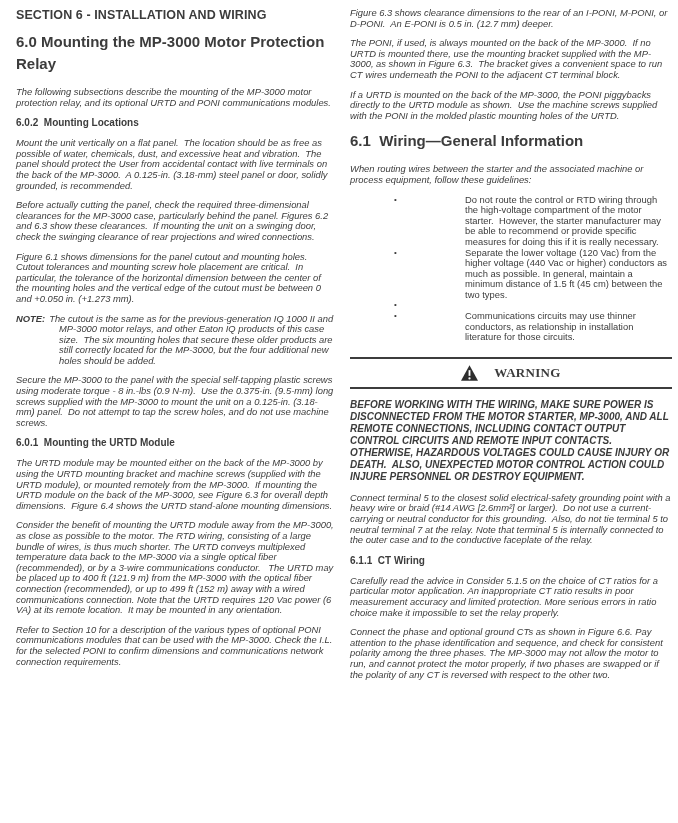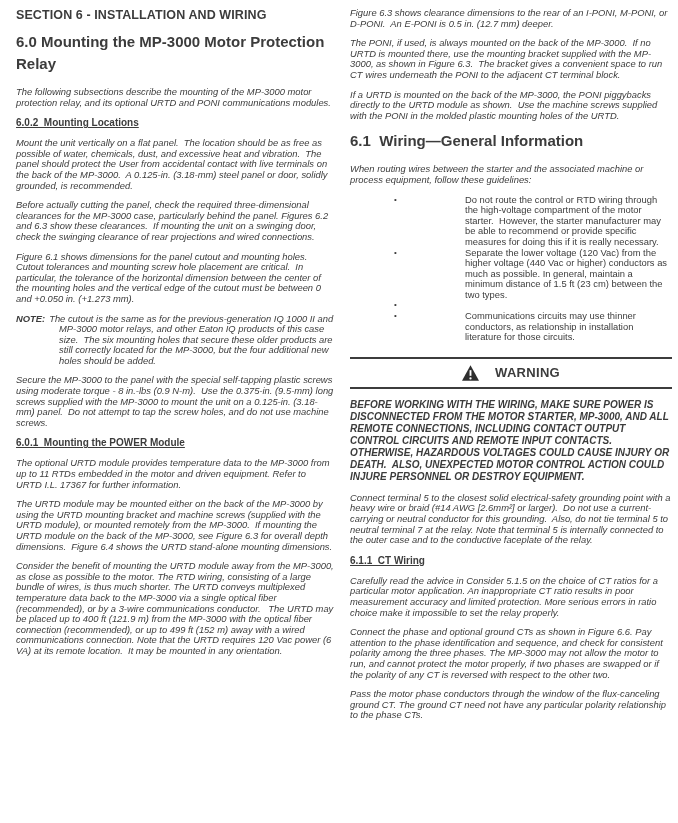--- a/index.html
+++ b/index.html
@@ -31,21 +31,21 @@
   .section-title {
     font-size: 12.5px; font-weight: bold; line-height: 15px;
     margin-bottom: 8px; letter-spacing: 0.1px;
   }
   .big-heading {
     font-size: 15px; font-weight: bold; line-height: 22px;
     margin-bottom: 12px;
   }
   .sub-heading {
     font-size: 10px; font-weight: bold; line-height: 12px;
-    margin-top: 4px; margin-bottom: 9px; text-decoration: underline;
+    margin-top: 4px; margin-bottom: 9px;
   }
   .note {
     padding-left: 43px; text-indent: -43px;
   }
   .note .note-label { font-weight: bold; margin-right: 4px; }
 
   .bullets { margin-bottom: 9px; }
   .bullet-item {
     display: flex;
     font-size: 9.4px; line-height: 10.6px;
@@ -57,20 +57,21 @@
   }
   .bullet-item .bullet-text { flex: 1 1 auto; white-space: pre-wrap; margin-left: 43px; }
 
   .warning { margin-top: 14px; margin-bottom: 10px; }
   .warning-header {
     border-top: 2px solid #3c3c3c;
     border-bottom: 2px solid #3c3c3c;
     padding: 6px 0 6px 0;
     display: flex; align-items: center; justify-content: center;
     gap: 16px;
+    font-family: Liberation Serif, serif;
   }
   .warning-title {
     font-size: 13px; font-weight: bold; letter-spacing: 0.3px;
   }
   .warning-icon { display: inline-flex; align-items: center; }
   .warning-text {
     margin-top: 10px;
     font-size: 10px; font-weight: bold; line-height: 12px;
     white-space: pre-wrap;
     font-style: italic;
@@ -84,41 +85,41 @@
   <div class="col col-left">
     <h3 class="section-title">SECTION 6 - INSTALLATION AND WIRING</h3>
     <h1 class="big-heading">6.0 Mounting the MP-3000 Motor Protection Relay</h1>
     <p class="body-text">The following subsections describe the mounting of the MP-3000 motor protection relay, and its optional URTD and PONI communications modules.</p>
     <h4 class="sub-heading">6.0.2  Mounting Locations</h4>
     <p class="body-text">Mount the unit vertically on a flat panel.  The location should be as free as possible of water, chemicals, dust, and excessive heat and vibration.  The panel should protect the User from accidental contact with live terminals on the back of the MP-3000.  A 0.125-in. (3.18-mm) steel panel or door, solidly grounded, is recommended.</p>
     <p class="body-text">Before actually cutting the panel, check the required three-dimensional clearances for the MP-3000 case, particularly behind the panel. Figures 6.2 and 6.3 show these clearances.  If mounting the unit on a swinging door, check the swinging clearance of rear projections and wired connections.</p>
     <p class="body-text">Figure 6.1 shows dimensions for the panel cutout and mounting holes. Cutout tolerances and mounting screw hole placement are critical.  In particular, the tolerance of the horizontal dimension between the center of the mounting holes and the vertical edge of the cutout must be between 0 and +0.050 in. (+1.273 mm).</p>
     <p class="body-text note"><span class="note-label">NOTE:</span><span>The cutout is the same as for the previous-generation IQ 1000 II and MP-3000 motor relays, and other Eaton IQ products of this case size.  The six mounting holes that secure these older products are still correctly located for the MP-3000, but the four additional new holes should be added.</span></p>
     <p class="body-text">Secure the MP-3000 to the panel with the special self-tapping plastic screws using moderate torque - 8 in.-lbs (0.9 N-m).  Use the 0.375-in. (9.5-mm) long screws supplied with the MP-3000 to mount the unit on a 0.125-in. (3.18-mm) panel.  Do not attempt to tap the screw holes, and do not use machine screws.</p>
-    <h4 class="sub-heading">6.0.1  Mounting the POWER Module</h4>
-    <p class="body-text">The optional URTD module provides temperature data to the MP-3000 from up to 11 RTDs embedded in the motor and driven equipment. Refer to URTD I.L. 17367 for further information.</p>
+    <h4 class="sub-heading">6.0.1  Mounting the URTD Module</h4>
     <p class="body-text">The URTD module may be mounted either on the back of the MP-3000 by using the URTD mounting bracket and machine screws (supplied with the URTD module), or mounted remotely from the MP-3000.  If mounting the URTD module on the back of the MP-3000, see Figure 6.3 for overall depth dimensions.  Figure 6.4 shows the URTD stand-alone mounting dimensions.</p>
     <p class="body-text">Consider the benefit of mounting the URTD module away from the MP-3000, as close as possible to the motor. The RTD wiring, consisting of a large bundle of wires, is thus much shorter. The URTD conveys multiplexed temperature data back to the MP-3000 via a single optical fiber (recommended), or by a 3-wire communications conductor.   The URTD may be placed up to 400 ft (121.9 m) from the MP-3000 with the optical fiber connection (recommended), or up to 499 ft (152 m) away with a wired communications connection. Note that the URTD requires 120 Vac power (6 VA) at its remote location.  It may be mounted in any orientation.</p>
+    <p class="body-text">Refer to Section 10 for a description of the various types of optional PONI communications modules that can be used with the MP-3000. Check the I.L. for the selected PONI to confirm dimensions and communications network connection requirements.</p>
   </div>
 
   <div class="col col-right">
     <p class="body-text">Figure 6.3 shows clearance dimensions to the rear of an I-PONI, M-PONI, or D-PONI.  An E-PONI is 0.5 in. (12.7 mm) deeper.</p>
     <p class="body-text">The PONI, if used, is always mounted on the back of the MP-3000.  If no URTD is mounted there, use the mounting bracket supplied with the MP-3000, as shown in Figure 6.3.  The bracket gives a convenient space to run CT wires underneath the PONI to the adjacent CT terminal block.</p>
     <p class="body-text">If a URTD is mounted on the back of the MP-3000, the PONI piggybacks directly to the URTD module as shown.  Use the machine screws supplied with the PONI in the molded plastic mounting holes of the URTD.</p>
     <h1 class="big-heading">6.1  Wiring—General Information</h1>
     <p class="body-text">When routing wires between the starter and the associated machine or process equipment, follow these guidelines:</p>
 
     <div class="bullets">
       <div class="bullet-item">
         <span class="dot">•</span>
         <span class="bullet-text">Do not route the control or RTD wiring through the high-voltage compartment of the motor starter.  However, the starter manufacturer may be able to recommend or provide specific measures for doing this if it is really necessary.</span>
       </div>
       <div class="bullet-item">
         <span class="dot">•</span>
-        <span class="bullet-text">Separate the lower voltage (120 Vac) from the higher voltage (440 Vac or higher) conductors as much as possible. In general, maintain a minimum distance of 1.5 ft (23 cm) between the two types.</span>
+        <span class="bullet-text">Separate the lower voltage (120 Vac) from the higher voltage (440 Vac or higher) conductors as much as possible. In general, maintain a minimum distance of 1.5 ft (45 cm) between the two types.</span>
       </div>
       <div class="bullet-item">
         <span class="dot">•</span>
       </div>
       <div class="bullet-item">
         <span class="dot">•</span>
         <span class="bullet-text">Communications circuits may use thinner conductors, as relationship in installation literature for those circuits.</span>
       </div>
     </div>
 
@@ -133,16 +134,15 @@
         </span>
         <span class="warning-title">WARNING</span>
       </div>
       <p class="warning-text">BEFORE WORKING WITH THE WIRING, MAKE SURE POWER IS DISCONNECTED FROM THE MOTOR STARTER, MP-3000, AND ALL REMOTE CONNECTIONS, INCLUDING CONTACT OUTPUT CONTROL CIRCUITS AND REMOTE INPUT CONTACTS.  OTHERWISE, HAZARDOUS VOLTAGES COULD CAUSE INJURY OR DEATH.  ALSO, UNEXPECTED MOTOR CONTROL ACTION COULD INJURE PERSONNEL OR DESTROY EQUIPMENT.</p>
     </div>
 
     <p class="body-text">Connect terminal 5 to the closest solid electrical-safety grounding point with a heavy wire or braid (#14 AWG [2.6mm²] or larger).  Do not use a current-carrying or neutral conductor for this grounding.  Also, do not tie terminal 5 to neutral terminal 7 at the relay. Note that terminal 5 is internally connected to the outer case and to the conductive faceplate of the relay.</p>
     <h4 class="sub-heading">6.1.1  CT Wiring</h4>
     <p class="body-text">Carefully read the advice in Consider 5.1.5 on the choice of CT ratios for a particular motor application. An inappropriate CT ratio results in poor measurement accuracy and limited protection. More serious errors in ratio choice make it impossible to set the relay properly.</p>
     <p class="body-text">Connect the phase and optional ground CTs as shown in Figure 6.6. Pay attention to the phase identification and sequence, and check for consistent polarity among the three phases. The MP-3000 may not allow the motor to run, and cannot protect the motor properly, if two phases are swapped or if the polarity of any CT is reversed with respect to the other two.</p>
-    <p class="body-text">Pass the motor phase conductors through the window of the flux-canceling ground CT. The ground CT need not have any particular polarity relationship to the phase CTs.</p>
   </div>
 
 </div>
 
 </body></html>

